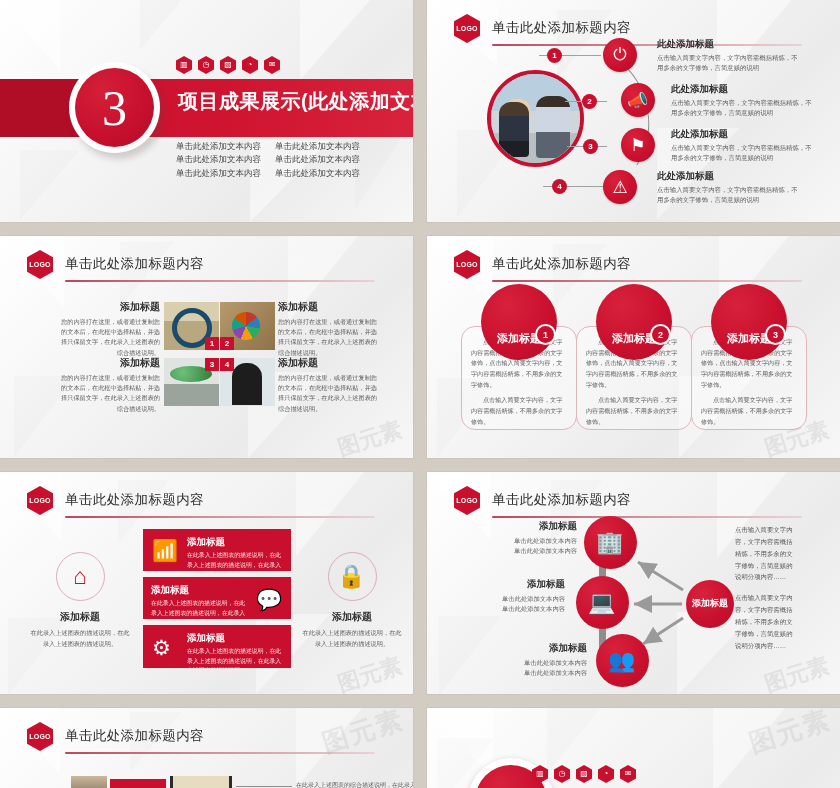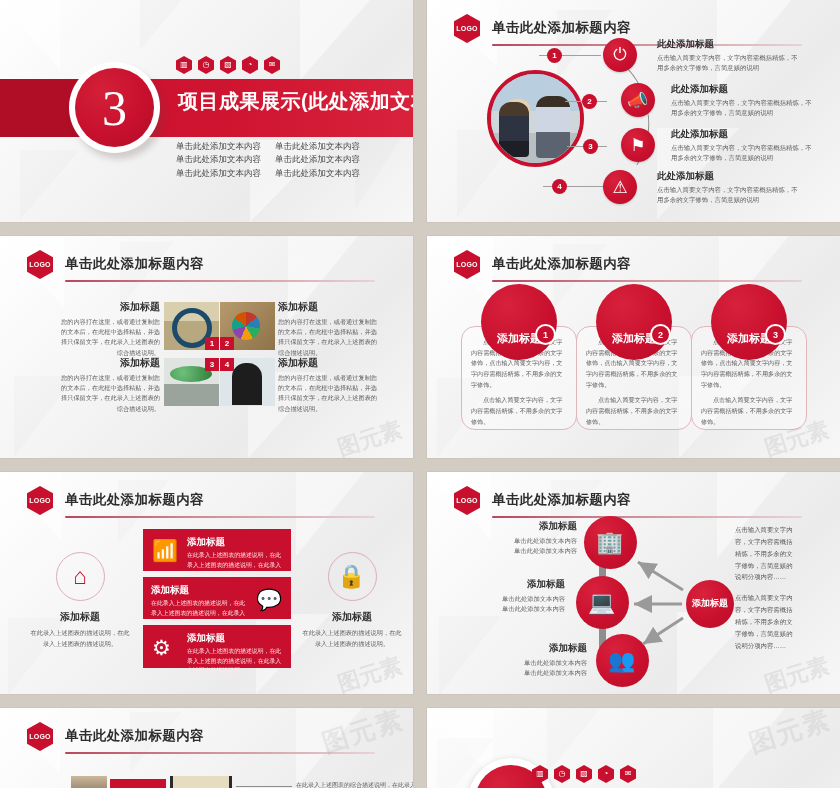--- a/index.html
+++ b/index.html
@@ -42,21 +42,21 @@
   .logo-hex {
     position:absolute; left:0; top:0; width:26px; height:29px;
     background:#c8102e;
     clip-path: polygon(50% 0%, 100% 25%, 100% 75%, 50% 100%, 0% 75%, 0% 25%);
     display:flex; align-items:center; justify-content:center;
     box-shadow: 1px 1px 2px rgba(0,0,0,.18);
   }
   .logo-hex span { color:#fff; font-size:7px; letter-spacing:.2px; font-weight:700; }
   .shead-title {
     position:absolute; left:38px; top:5px;
-    font-size:13.5px; font-weight:700; color:#2d2d2d;
+    font-size:13.5px; font-weight:400; color:#2d2d2d;
     letter-spacing:.4px; white-space:nowrap;
   }
   .shead-rule {
     position:absolute; left:38px; top:30px; right:14px; height:2px;
     background: linear-gradient(to right, #b8485c 0%, #cf8e98 45%, #e7d3d6 100%);
     border-radius:1px;
   }
 
   
   .s1-band {

